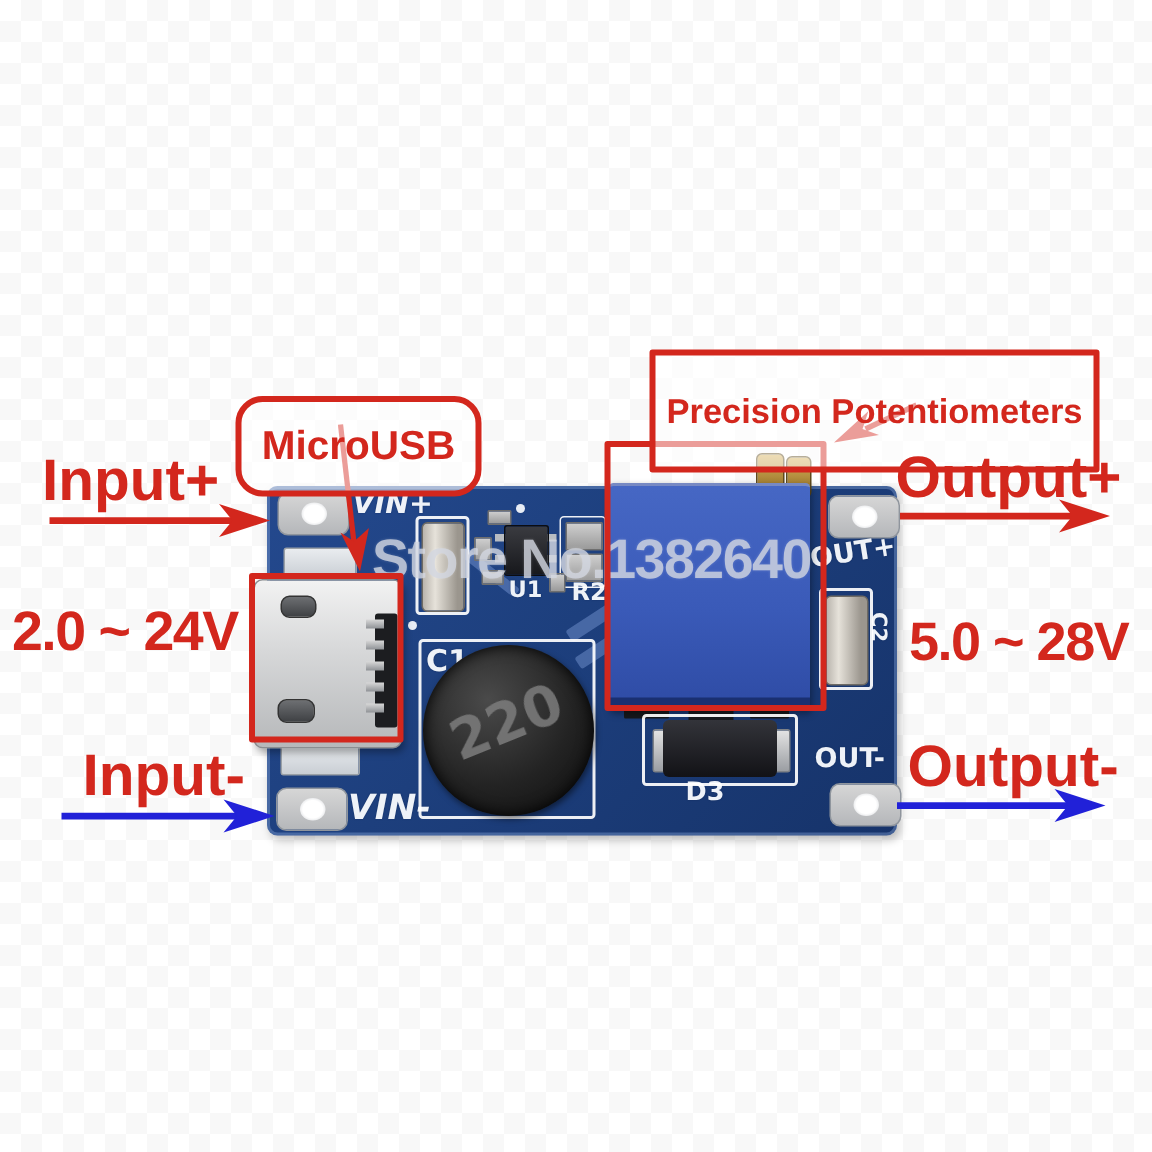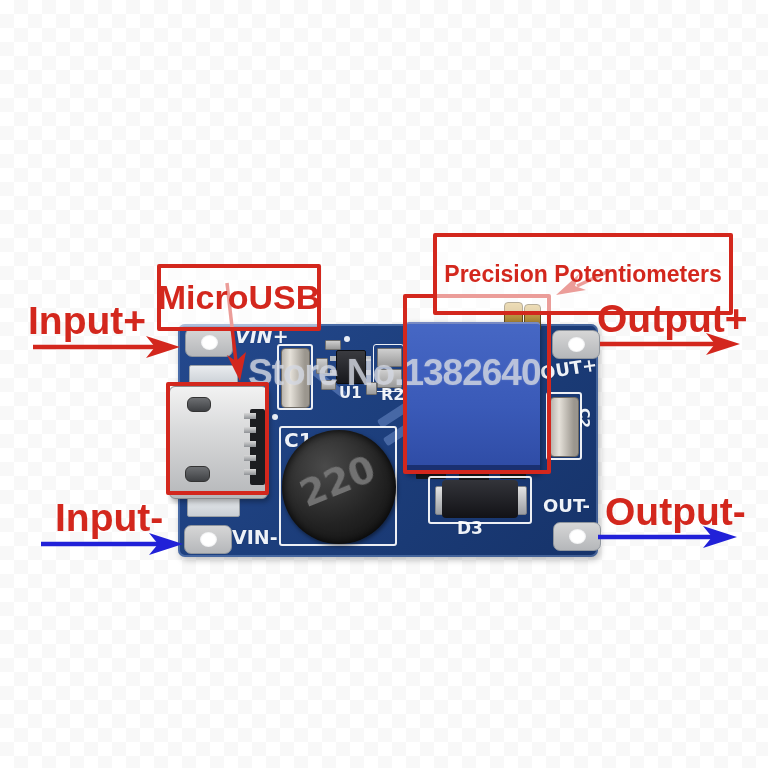--- a/index.html
+++ b/index.html
@@ -81,21 +81,21 @@
         <div class="hole"></div>
       </div>
     <div class="abs pad" style="left:6px;top:201px;width:46px;height:27px;">
         <div class="hole"></div>
       </div>
     <div class="abs pad" style="left:375px;top:198px;width:46px;height:27px;">
         <div class="hole"></div>
       </div>
 
     <div class="abs silk" style="left:57px;top:1px;font-size:19px;font-style:italic;">VIN+</div>
-    <div class="abs silk" style="left:54px;top:202px;font-size:19px;">VIN-</div>
+    <div class="abs silk" style="left:54px;top:202px;font-size:23px;font-style:italic;">VIN-</div>
     <div class="abs silk" style="left:362px;top:34px;font-size:18px;transform:rotate(-9deg);">OUT+</div>
     <div class="abs silk" style="left:365px;top:171px;font-size:18px;">OUT-</div>
     <div class="abs silk" style="left:106px;top:76px;font-size:20px;margin-top:28px;">C1</div>
     <div class="abs silk" style="left:161px;top:60px;font-size:15px;">U1</div>
     <div class="abs silk" style="left:203px;top:61px;font-size:16px;">R2</div>
     <div class="abs silk" style="left:397px;top:86px;font-size:14px;transform:rotate(90deg);">C2</div>
     <div class="abs silk" style="left:279px;top:194px;font-size:17px;">D3</div>
 
     <div class="abs outline" style="left:99px;top:20px;width:36px;height:66px;"></div>
     <div class="abs cyl" style="left:103px;top:24px;width:27px;height:58px;"></div>
@@ -151,30 +151,32 @@
       <div class="abs pin" style="left:-6px;top:46px;width:12px;height:6px;"></div>
       <div class="abs pin" style="left:-6px;top:60px;width:12px;height:6px;"></div>
     </div>
   </div>
 
   <div id="watermark" class="abs" style="left:248px;top:352px;">Store No.1382640</div>
 
   <div class="abs red-box zbox" style="left:166px;top:382px;width:103px;height:113px;"></div>
   <div class="abs red-box zbox" style="left:403px;top:294px;width:148px;height:180px;"></div>
 
-  <div class="abs red-box callout ztxt" style="left:157px;top:216px;width:164px;height:67px;font-size:34px;">
+  <div class="abs red-box callout ztxt" style="left:157px;top:216px;width:164px;height:67px;font-size:27px;border-radius:18px;">
     <span>MicroUSB</span>
   </div>
   <div class="abs red-box callout ztxt" style="left:433px;top:185px;width:300px;height:82px;font-size:23px;flex-direction:column;line-height:34px;">
     <span>Precision Potentiometers</span>
   </div>
 
   <div class="abs red-text ztxt" style="left:28px;top:299px;font-size:39px;">Input+</div>
+  <div class="abs red-text ztxt" style="left:8px;top:400px;font-size:37px;letter-spacing:-1px;">2.0 ~ 24V</div>
   <div class="abs red-text ztxt" style="left:55px;top:496px;font-size:39px;">Input-</div>
   <div class="abs red-text ztxt" style="left:597px;top:297px;font-size:39px;">Output+</div>
+  <div class="abs red-text ztxt" style="left:606px;top:407px;font-size:36px;letter-spacing:-1px;">5.0 ~ 28V</div>
   <div class="abs red-text ztxt" style="left:605px;top:490px;font-size:39px;">Output-</div>
 
   <svg class="abs" style="left:0;top:0;" width="768" height="768" viewBox="0 0 768 768">
 
     <line x1="33" y1="347" x2="160" y2="347" stroke="#d3271d" stroke-width="4.5"></line>
     <path d="M180,347 L146,336 L155,347 L146,358 Z" fill="#d3271d"></path>
 
     <line x1="41" y1="544" x2="162" y2="544" stroke="#2121d8" stroke-width="4.5"></line>
     <path d="M183,544 L149,533 L158,544 L149,555 Z" fill="#2121d8"></path>
 

